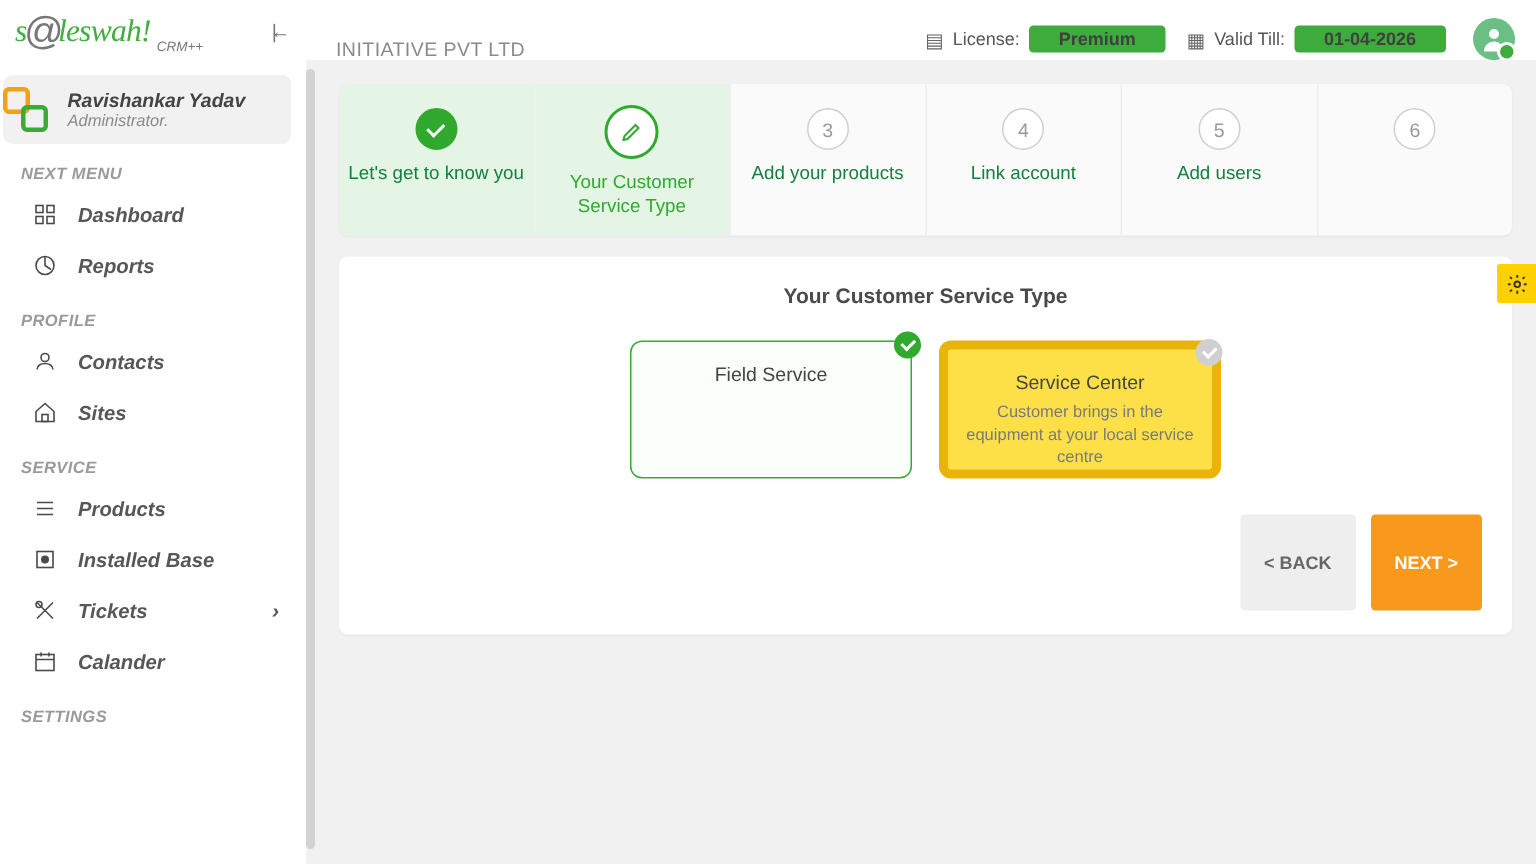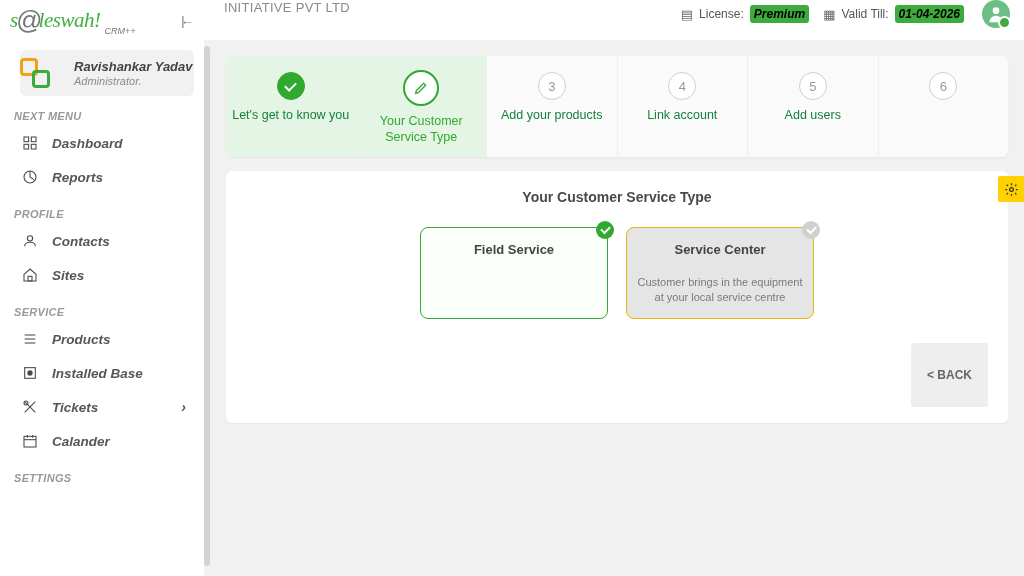--- a/index.html
+++ b/index.html
@@ -11,37 +11,37 @@
     --green:#30a92e;
     --green-light:#e4f5e6;
     --orange:#f79b10;
     --yellow:#ffd100;
     --card-border:#e6e6e6;
     --gray-300:#cfcfcf;
   }
   *{box-sizing:border-box;font-family:"Segoe UI",Arial,sans-serif;}
   body{margin:0;width:1024px;height:576px;position:relative;background:#fcfcfc;color:var(--ink);}
   
-  .header{position:absolute;left:var(--sidebar-w);top:0;right:0;height:40px;display:flex;align-items:flex-start;padding:0 14px 0 20px;background:#fff;}
+  .header{position:absolute;left:var(--sidebar-w);top:0;right:0;height:40px;display:flex;align-items:flex-end;padding:0 14px 0 20px;background:#fff;}
   .company-name{font-size:13px;color:#8a8a8a;letter-spacing:.3px;font-weight:500;}
   .header-right{margin-left:auto;display:flex;align-items:center;gap:6px;font-size:12px;color:#555;}
-  .header-right .badge{background:#3eab3d;color:#000000;border-radius:3px;padding:2px 4px;font-weight:600;font-style:italic;}
+  .header-right .badge{background:#3eab3d;color:#404040;border-radius:3px;padding:2px 20px;font-weight:600;}
   .header-right .ico{font-size:13px;color:#666;}
   .avatar{width:28px;height:28px;border-radius:50%;background:#6bbf85;position:relative;margin-left:12px;display:flex;align-items:center;justify-content:center;}
   .avatar svg{width:20px;height:20px;}
   .avatar::after{content:"";position:absolute;right:-1px;bottom:-1px;width:9px;height:9px;background:#3eab3d;border:2px solid #fff;border-radius:50%;}
   
   .leftcol{position:absolute;left:0;top:0;bottom:0;width:var(--sidebar-w);background:#fff;font-style:italic;}
   .logo{height:40px;display:flex;align-items:center;padding-left:10px;}
   .logo-text{font-family:Georgia,'Times New Roman',serif;font-size:21px;font-weight:500;color:#3faf3e;letter-spacing:-0.5px;display:flex;align-items:center;}
   .logo-text .at{font-size:26px;color:#777;margin:0 -3px 0 -2px;line-height:1;}
   .logo-sub{font-size:9px;color:#777;margin-left:4px;align-self:flex-end;margin-bottom:4px;}
   .collapse-ico{margin-left:auto;margin-right:14px;color:#777;display:flex;gap:-2px;font-size:13px;letter-spacing:-4px;}
   .sidebar{position:absolute;top:40px;left:0;right:0;bottom:0;overflow:hidden;padding-top:10px;}
-  .user-card{margin:0 10px 6px 20px;background:#f1f1f1;border-radius:6px;padding:8px 0;display:flex;align-items:center;gap:24px;}
+  .user-card{margin:0 10px 6px 2px;background:#f1f1f1;border-radius:6px;padding:8px 0;display:flex;align-items:center;gap:13px;}
   .user-glyph{width:30px;height:30px;position:relative;}
   .user-glyph .sq{position:absolute;width:18px;height:18px;border:3px solid;border-radius:4px;}
   .user-glyph .sq.a{border-color:#f0a31a;left:0;top:0;}
   .user-glyph .sq.b{border-color:#3aab3a;right:0;bottom:0;}
   .user-card .uname{font-size:13px;font-weight:700;color:#444;line-height:1.2;}
   .user-card .urole{font-size:11px;color:#8a8a8a;}
   .section-label{font-size:11px;color:#9a9a9a;font-weight:600;letter-spacing:.3px;margin:14px 0 4px 14px;}
   .nav-item{display:flex;align-items:center;gap:14px;padding:9px 14px 9px 22px;font-size:13.5px;font-weight:600;color:#575757;cursor:pointer;}
   .nav-item .ico{width:16px;height:16px;display:flex;align-items:center;justify-content:center;color:#4a4a4a;}
   .nav-item svg{width:16px;height:16px;stroke:#4a4a4a;fill:none;stroke-width:1.6;}
@@ -59,24 +59,24 @@
   .step.completed .circle{background:var(--green);border-color:var(--green);color:#fff;position:relative;}
   .step.completed .circle::after{content:"";position:absolute;width:9px;height:5px;border-left:2.5px solid #fff;border-bottom:2.5px solid #fff;transform:rotate(-45deg);top:9px;}
   .step.current{background:var(--green-light);}
   .step.current .circle{width:36px;height:36px;border:2px solid var(--green);color:var(--green);background:#fff;margin-top:0;}
   .step.current .label{color:var(--green);font-weight:500;}
   
   .content-card{margin-top:14px;background:#fff;border-radius:6px;padding:18px 20px 16px;box-shadow:0 1px 2px rgba(0,0,0,.04);}
   .card-title{text-align:center;font-size:14px;font-weight:600;color:#4a4a4a;margin-bottom:22px;}
   .options{display:flex;justify-content:center;gap:18px;}
   .option{width:188px;height:92px;border-radius:8px;padding:14px 10px;text-align:center;position:relative;cursor:pointer;}
-  .option .o-title{font-size:13px;font-weight:700;color:#444;margin-bottom:18px;}
+  .option .o-title{font-size:13px;font-weight:400;color:#444;margin-bottom:6px;}
   .option .o-desc{font-size:11px;color:#7a7a7a;line-height:1.35;}
   .option.sel{border:1.5px solid #38a938;background:#fafff9;}
-  .option.unsel{border:1px solid #eab308;background:#e5e5e5;}
+  .option.unsel{border:6px solid #eab308;background:#fde047;}
   .option .badge-sel{position:absolute;top:-7px;right:-7px;width:18px;height:18px;border-radius:50%;display:flex;align-items:center;justify-content:center;}
   .option.sel .badge-sel{background:#2fa92e;}
   .option.sel .badge-sel::after{content:"";width:7px;height:4px;border-left:2px solid #fff;border-bottom:2px solid #fff;transform:rotate(-45deg);margin-top:-2px;}
   .option.unsel .badge-sel{background:#d0d0d0;}
   .option.unsel .badge-sel::after{content:"";width:7px;height:4px;border-left:2px solid #fff;border-bottom:2px solid #fff;transform:rotate(-45deg);margin-top:-2px;}
   .card-footer{display:flex;justify-content:flex-end;gap:10px;margin-top:24px;}
   .btn{border:none;font-size:12px;font-weight:700;padding:25px 16px;border-radius:3px;cursor:pointer;}
   .btn-back{background:#eeeeee;color:#666;}
   .btn-next{background:#f8981d;color:#fff;}
   
@@ -251,20 +251,21 @@
         <div class="o-title">Field Service</div>
       </div>
       <div class="option unsel">
         <div class="badge-sel"></div>
         <div class="o-title">Service Center</div>
         <div class="o-desc">Customer brings in the equipment at your local service centre</div>
       </div>
     </div>
     <div class="card-footer">
       <button class="btn btn-back">&lt; BACK</button>
+      <button class="btn btn-next">NEXT &gt;</button>
     </div>
   </div>
 </div>
 
 <div class="gear-tab">
   <svg viewBox="0 0 24 24">
       <circle cx="12" cy="12" r="3"></circle>
       <path d="M12 2v3M12 19v3M4.2 4.2l2.1 2.1M17.7 17.7l2.1 2.1M2 12h3M19 12h3M4.2 19.8l2.1-2.1M17.7 6.3l2.1-2.1"></path>
     </svg>
 </div>

